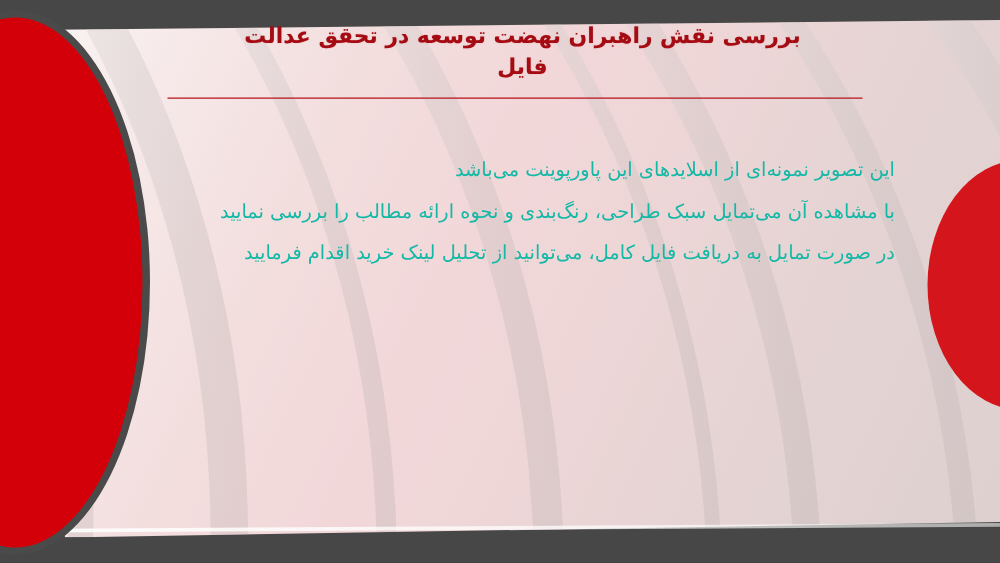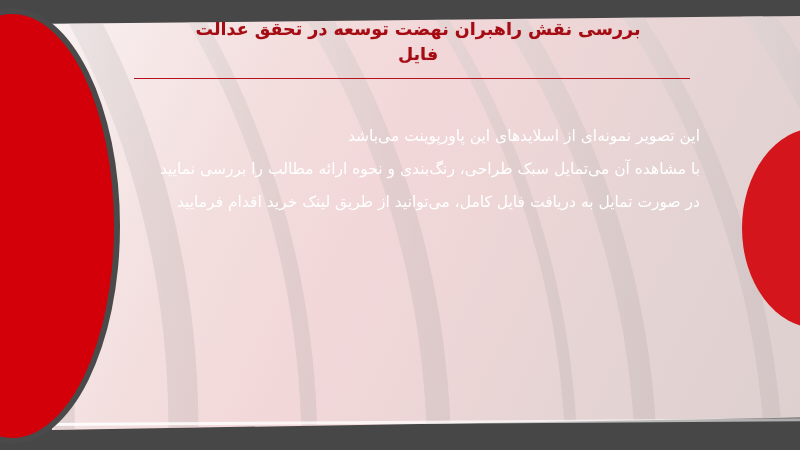--- a/index.html
+++ b/index.html
@@ -116,27 +116,27 @@
     top: 78px;
     width: 556px;
     height: 0;
     border-top: 1.6px solid #b5121b;
     z-index: 5;
   }
 
   
   .body-text {
     position: absolute;
-    right: 100px;
+    right: 84px;
     top: 120px;
     width: 600px;
     z-index: 6;
     direction: rtl;
     text-align: right;
-    color: #ffffff;
+    color: #14b8a6;
     font-size: 15.5px;
     line-height: 33px;
   }
   .body-line { display: block; white-space: nowrap; }
 
   
   .panel-edge {
     position: absolute;
     left: 40px;
     bottom: 24px;
@@ -185,16 +185,16 @@
 
   <div class="title">
     <span class="title-line">بررسی نقش راهبران نهضت توسعه در تحقق عدالت</span>
     <span class="title-line">فایل</span>
   </div>
   <div class="title-rule"></div>
 
   <div class="body-text">
     <span class="body-line">این تصویر نمونه‌ای از اسلایدهای این پاورپوینت می‌باشد</span>
     <span class="body-line">با مشاهده آن می‌تمایل سبک طراحی، رنگ‌بندی و نحوه ارائه مطالب را بررسی نمایید</span>
-    <span class="body-line">در صورت تمایل به دریافت فایل کامل، می‌توانید از طریق لینک خرید اقدام فرمایید</span>
+    <span class="body-line">در صورت تمایل به دریافت فایل کامل، می‌توانید از تحلیل لینک خرید اقدام فرمایید</span>
   </div>
 
 </div>
 
 </body></html>

